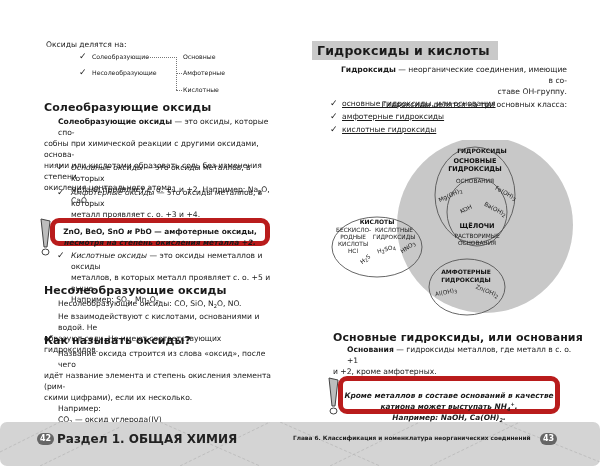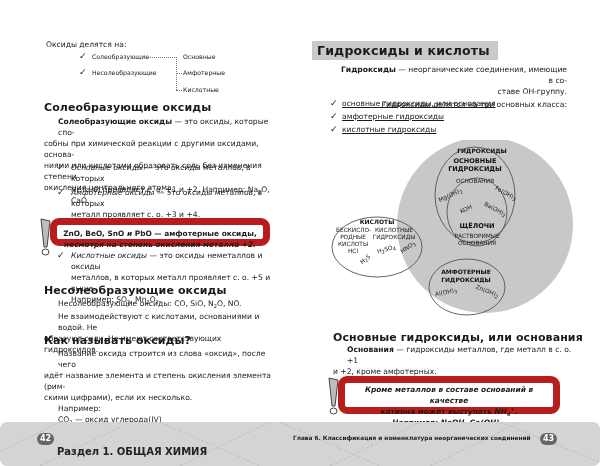--- a/index.html
+++ b/index.html
@@ -9,34 +9,34 @@
     .page-left { left:0; width:300px; }
     .page-right { left:300px; width:300px; }
     .txt { font-size:7.6px; line-height:11px; }
     .abs { position:absolute; }
     .h2 { font-weight:bold; font-size:11px; letter-spacing:0.1px; }
     .check { font-size:9px; font-weight:bold; display:inline-block; width:12px; }
     .small { font-size:6.2px; }
     sub { font-size:5px; vertical-align:-1.5px; line-height:0; }
     sup { font-size:5px; vertical-align:3px; line-height:0; }
     .notebox {
-      position:absolute; border:7px solid #b91c1c; border-radius:9px; background:#fff;
+      position:absolute; border:5px solid #b91c1c; border-radius:9px; background:#fff;
       text-align:center; font-weight:bold; font-style:italic; font-size:7.4px; line-height:11px;
     }
     .excl { position:absolute; width:16px; height:40px; }
     .footer {
       position:absolute; left:0; top:422px; width:600px; height:44px; background:#d4d4d4;
       overflow:hidden;
       border-radius:7px;
     }
     .pagenum {
       position:absolute; top:11px; width:17px; height:12px; border-radius:6px;
       background:#666; color:#fff; font-size:8px; font-weight:bold; text-align:center; line-height:12px;
     }
-    .foottxt { position:absolute; top:24px; font-size:10px; font-weight:bold; color:#222; }
+    .foottxt { position:absolute; top:10px; font-size:12px; font-weight:bold; color:#222; }
     .title-block { position:absolute; left:312px; top:41px; background:#c9c9c9; padding:2px 8px 2px 5px;
       font-weight:bold; font-size:12.5px; letter-spacing:0.2px; }
     .dlabel { position:absolute; font-weight:bold; text-align:center; font-size:6px; line-height:7.5px; color:#111; }
     .dnorm { position:absolute; text-align:center; font-size:5.8px; line-height:7px; color:#222; }
   </style>
 </head>
 <body>
 
 <div class="page page-left">
 
@@ -179,21 +179,21 @@
 <div class="abs h2" style="left:333px;top:331px;">Основные гидроксиды, или основания</div>
 <div class="abs txt" style="left:333px;top:344px;width:240px;">
   <div style="padding-left:14px;"><b>Основания</b><span> — гидроксиды металлов, где металл в с. о. +1</span></div>
   <div>и +2, кроме амфотерных.</div>
 </div>
 
 <svg class="excl" style="left:326px;top:376px;" viewBox="0 0 16 40">
   <path d="M3 2 L12 4 L9 30 L6 30 Z" fill="#bdbdbd" stroke="#444" stroke-width="1"></path>
   <ellipse cx="7.5" cy="35" rx="3.5" ry="3" fill="#fff" stroke="#444" stroke-width="1"></ellipse>
 </svg>
-<div class="notebox" style="left:338px;top:376px;width:222px;height:38px;padding-top:1px;">
+<div class="notebox" style="left:338px;top:376px;width:222px;height:38px;padding-top:9px;">
   <div>Кроме металлов в составе оснований в качестве</div>
   <div><span>катиона может выступать NH</span><sub>4</sub><sup>+</sup><span>.</span></div>
   <div><span>Например: NaOH, Ca(OH)</span><sub>2</sub><span>.</span></div>
 </div>
 
 <div class="footer">
   <svg width="600" height="44" style="position:absolute;left:0;top:0;">
     <g stroke="#b5b5b5" stroke-width="0.7" stroke-dasharray="3,2" fill="none">
       <line x1="0" y1="30" x2="60" y2="0"></line>
       <line x1="40" y1="44" x2="120" y2="5"></line>

